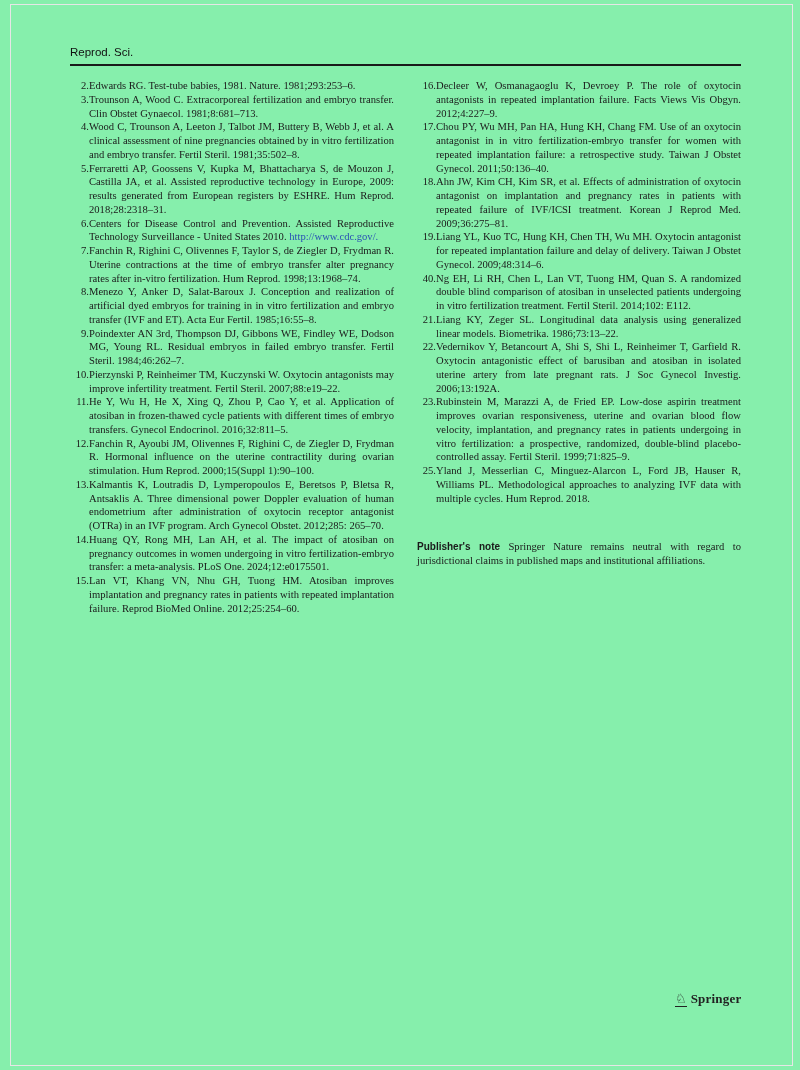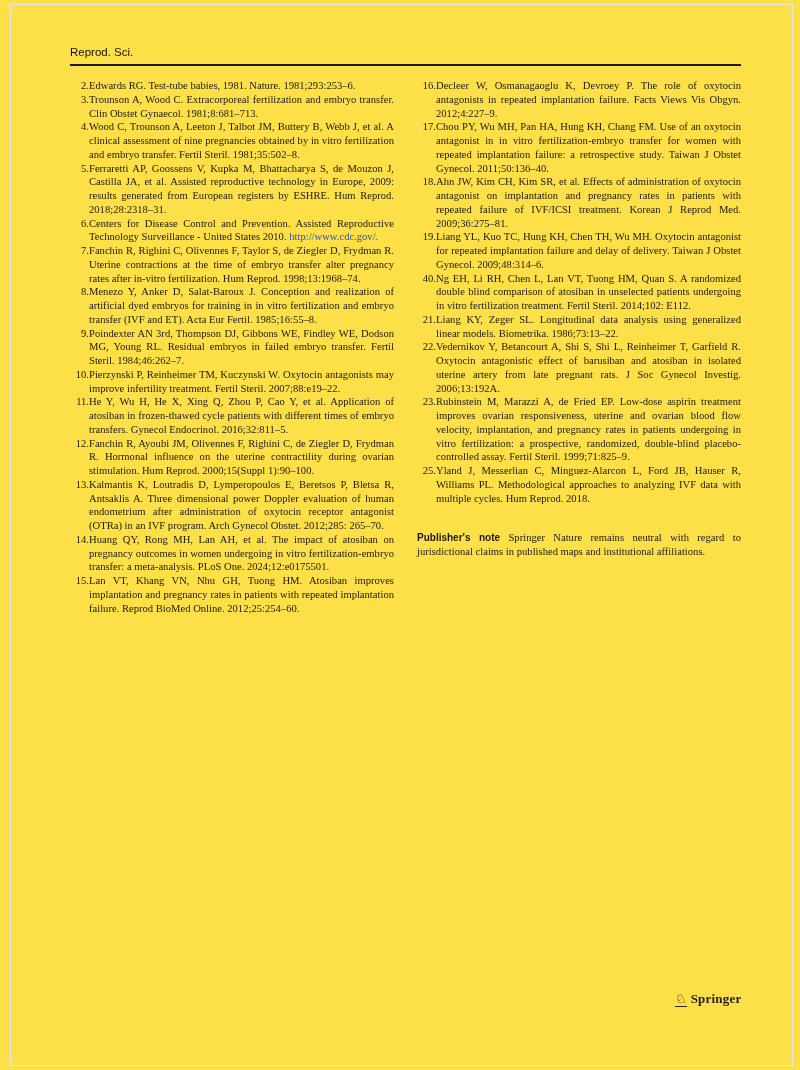--- a/index.html
+++ b/index.html
@@ -1,20 +1,20 @@
 <!DOCTYPE html>
 <html><head>
 <meta charset="utf-8">
 <style>
   html, body { margin: 0; padding: 0; background: #ffffff; }
   .page {
     position: relative;
     width: 800px;
     height: 1070px;
-    background: #fde047;
+    background: #86efac;
     font-family: "Liberation Serif", serif;
     color: #1a1a1a;
     overflow: hidden;
   }
   .page-edge {
     position: absolute;
     left: 10px; top: 4px; right: 7px; bottom: 4px;
     border: 1px solid #e6e6e6;
     pointer-events: none;
   }
@@ -48,21 +48,21 @@
   }
   .ref { display: flex; }
   .ref-num {
     flex: 0 0 19px;
     text-align: right;
     white-space: nowrap;
   }
   .ref-body { flex: 1; }
   a.ref-link { color: #2850b4; text-decoration: none; }
   .pub-note {
-    margin-top: 26px;
+    margin-top: 35px;
     font-size: 10.6px;
     line-height: 13.6px;
     text-align: justify;
   }
   .pub-note .pub-label {
     font-family: "Liberation Sans", sans-serif;
     font-weight: bold;
     font-size: 10px;
   }
   .springer-logo {

